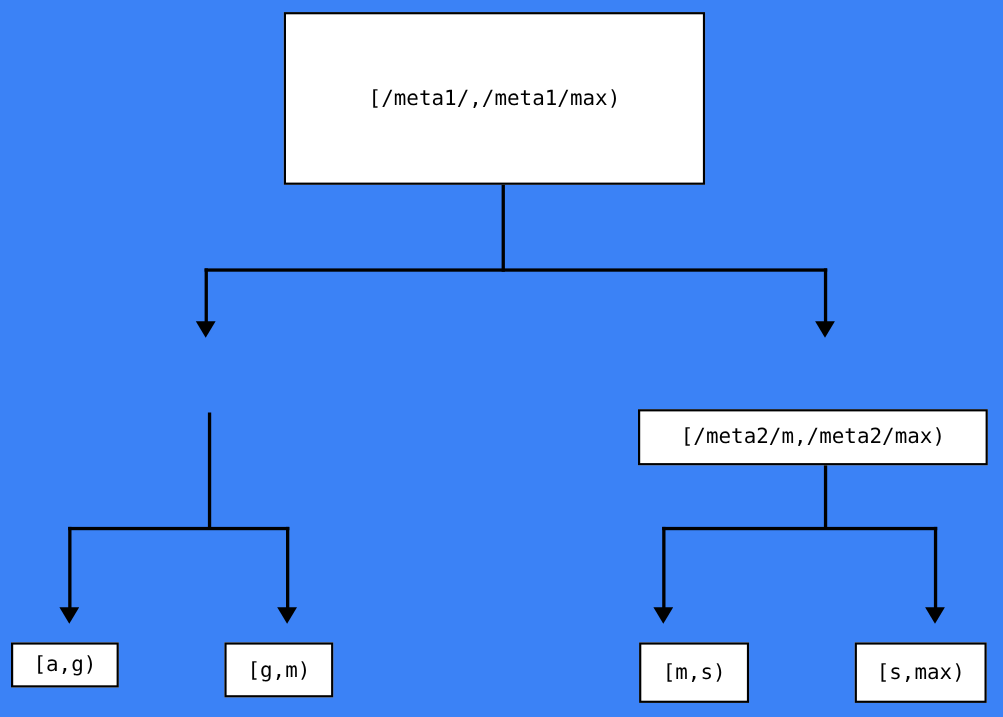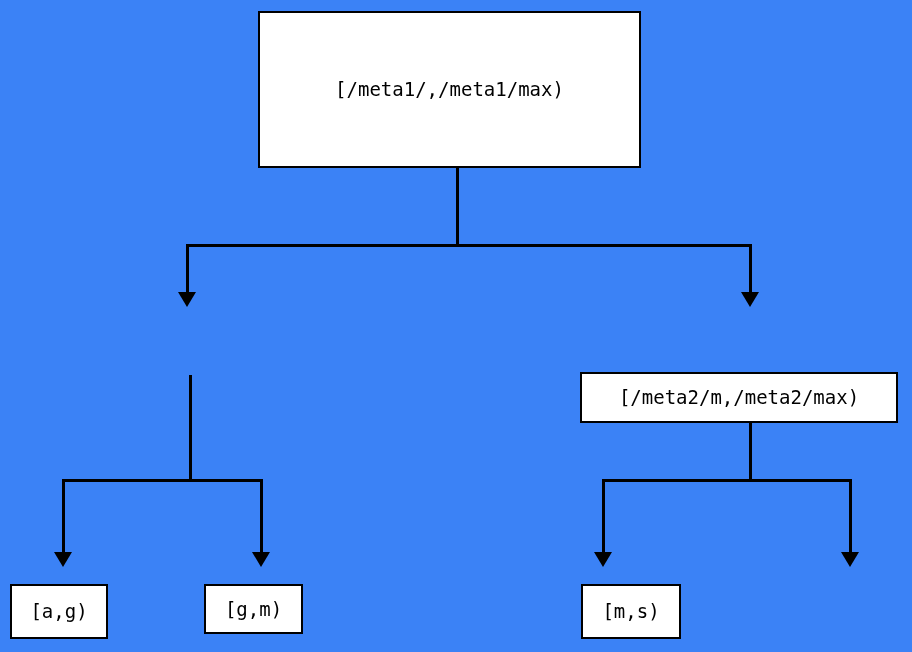--- a/index.html
+++ b/index.html
@@ -52,21 +52,21 @@
     top: 324px;
     width: 318px;
     height: 51px;
     margin-top: 48px;
   }
   
   #node-leaf-ag {
     left: 10px;
     top: 584px;
     width: 98px;
-    height: 55px;
+    height: 41px;
   }
   #node-leaf-gm {
     left: 204px;
     top: 584px;
     width: 99px;
     height: 50px;
   }
   #node-leaf-ms {
     left: 553px;
     top: 584px;
@@ -161,14 +161,17 @@
   </div>
 
   <div class="node" id="node-leaf-gm">
     <span class="node-label">[g,m)</span>
   </div>
 
   <div class="node" id="node-leaf-ms">
     <span class="node-label">[m,s)</span>
   </div>
 
+  <div class="node" id="node-leaf-smax">
+    <span class="node-label">[s,max)</span>
+  </div>
 
 </div>
 
 </body></html>

